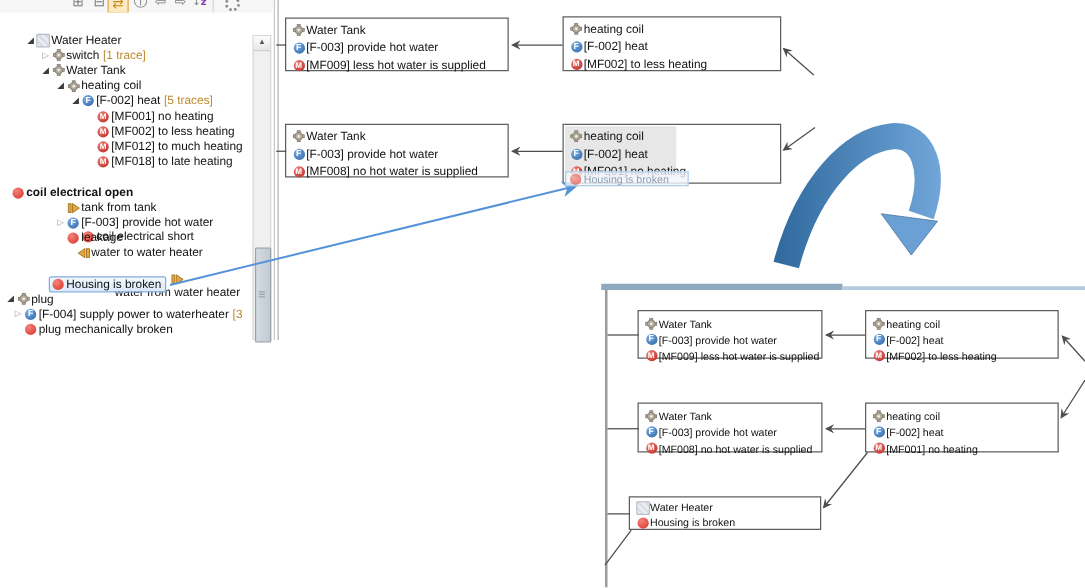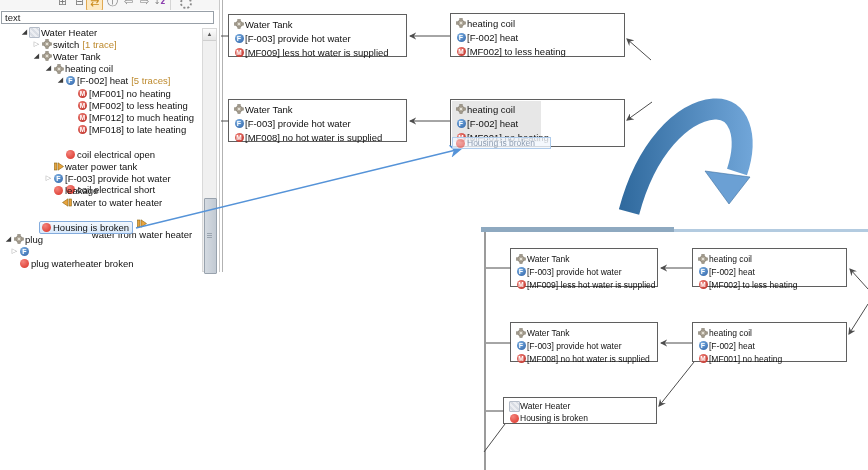--- a/index.html
+++ b/index.html
@@ -68,21 +68,20 @@
       <div class="tbi" style="left: 55px; font-family: &quot;DejaVu Sans&quot;, sans-serif;">⊞</div>
       <div class="tbi" style="left: 72px; font-family: &quot;DejaVu Sans&quot;, sans-serif;">⊟</div>
       <div class="tbi hl" style="left: 86px; font-family: &quot;DejaVu Sans&quot;, sans-serif;">⇄</div>
       <div class="tbi" style="left: 105px; font-family: &quot;DejaVu Sans&quot;, sans-serif;">ⓘ</div>
       <div class="tbi" style="left: 121px; font-family: &quot;DejaVu Sans&quot;, sans-serif;">⇦</div>
       <div class="tbi" style="left: 137px; font-family: &quot;DejaVu Sans&quot;, sans-serif;">⇨</div>
       <div class="tbi" style="left: 152px; font-family: &quot;DejaVu Sans&quot;, sans-serif; font-size: 8px;">↓<span style="color:#8b3fae;font-weight:bold">z</span></div>
       <div class="tbi" style="left: 178px;"><span class="gear"></span></div>
       <div class="tbsep" style="left: 170px;"></div>
     </div>
-  <input id="filter-box" value="text" style="">
   <div id="tree-rows">
       <div class="trow" style="top: 26px; padding-left: 20px;">
         <span class="texp open">◢</span>
         <span class="ticon">
           <span class="cir ic-wh" style="border-radius:1px"></span>
         </span>
         <span class="tlabel">Water Heater</span>
       </div>
       <div class="trow" style="top: 38.2px; padding-left: 32px;">
         <span class="texp closed">▷</span>
@@ -161,36 +160,36 @@
         </span>
         <span class="tlabel">[MF018] to late heating</span>
       </div>
       <div class="trow" style="top: 135.8px; padding-left: 56px; margin-top: 48px;">
         <span class="texp closed"></span>
         <span class="ticon">
           <span class="cir ic-fail"></span>
         </span>
         <span class="tlabel">coil electrical short</span>
       </div>
-      <div class="trow" style="top: 148px; padding-left: 56px;">
+      <div class="trow" style="top: 148px;  font-weight: bold;">
         <span class="texp closed"></span>
         <span class="ticon">
           <span class="cir ic-fail"></span>
         </span>
         <span class="tlabel">coil electrical open</span>
       </div>
       <div class="trow" style="top: 160.2px; padding-left: 44px;">
         <span class="texp closed"></span>
         <span class="ticon">
           <svg width="10" height="9" viewBox="0 0 10 9">
             <rect x="0.5" y="1" width="2.4" height="7" fill="#e8a33d" stroke="#8a6510" stroke-width="0.6"></rect>
             <polygon points="4,0.8 9.5,4.5 4,8.2" fill="#e8a33d" stroke="#8a6510" stroke-width="0.6"></polygon>
           </svg>
         </span>
-        <span class="tlabel">water power tank</span>
+        <span class="tlabel">tank from tank</span>
       </div>
       <div class="trow" style="top: 172.4px; padding-left: 44px;">
         <span class="texp closed">▷</span>
         <span class="ticon">
           <span class="cir ic-f">F</span>
         </span>
         <span class="tlabel">[F-003] provide hot water</span>
       </div>
       <div class="trow" style="top: 184.6px; padding-left: 44px;">
         <span class="texp closed"></span>
@@ -240,27 +239,28 @@
             <circle cx="5" cy="5" r="1.1" fill="#f2efe6"></circle>
           </svg>
         </span>
         <span class="tlabel">plug</span>
       </div>
       <div class="trow" style="top: 245.6px; padding-left: 10px;">
         <span class="texp closed">▷</span>
         <span class="ticon">
           <span class="cir ic-f">F</span>
         </span>
+        <span class="tlabel">[F-004] supply power to waterheater<span class="trace">[3</span></span>
       </div>
       <div class="trow" style="top: 257.8px; padding-left: 10px;">
         <span class="texp closed"></span>
         <span class="ticon">
           <span class="cir ic-fail"></span>
         </span>
-        <span class="tlabel">plug waterheater broken</span>
+        <span class="tlabel">plug mechanically broken</span>
       </div>
     </div>
 </div>
 <div class="abs" id="vscroll">
   <div class="btn">▲</div>
   <div class="thumb">
       <div class="grip"></div>
     </div>
 </div>
 <div class="abs" id="editor-clip"></div>

